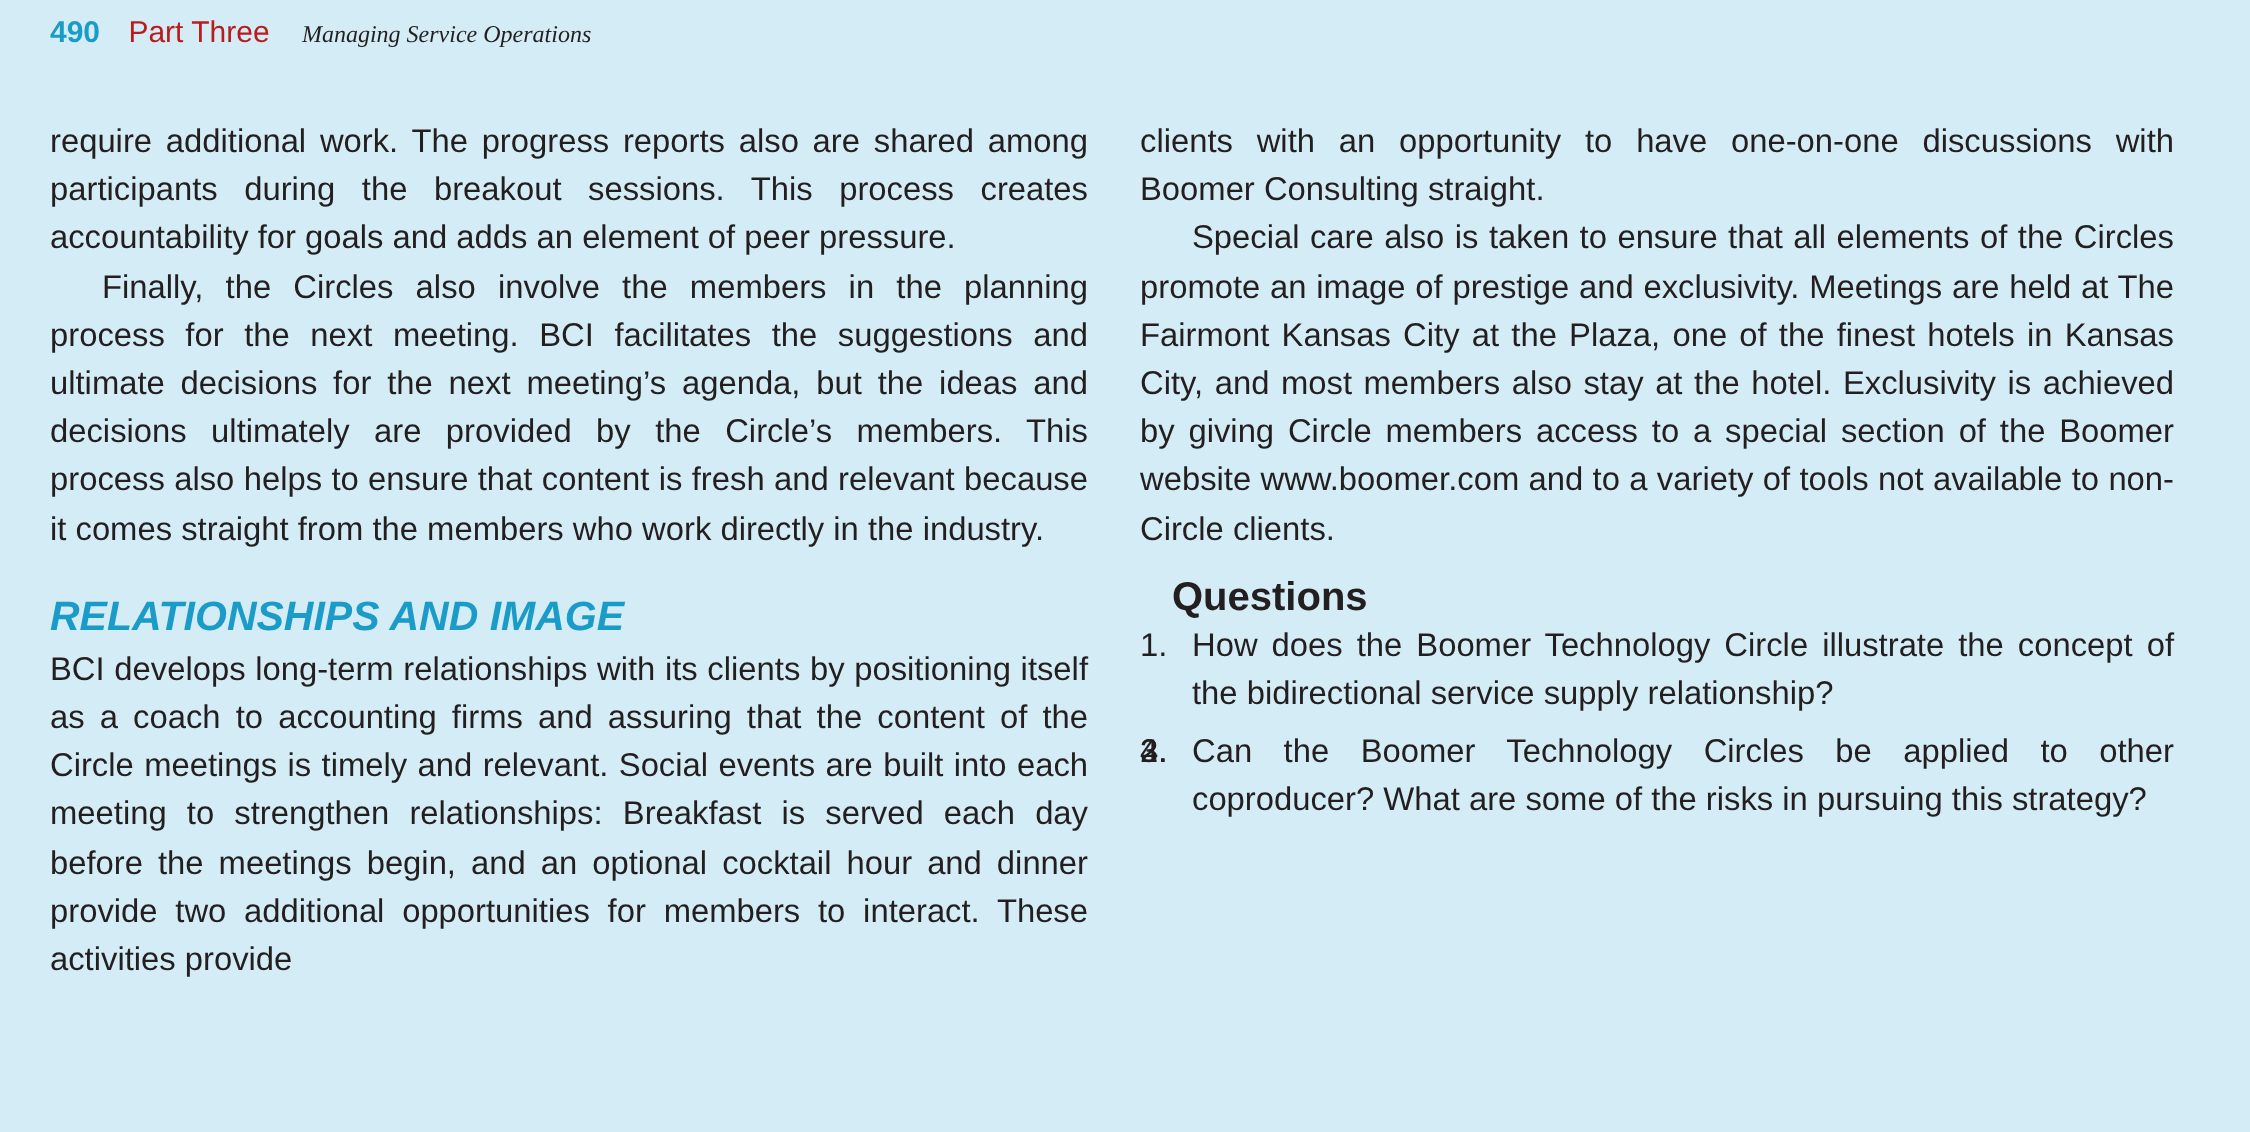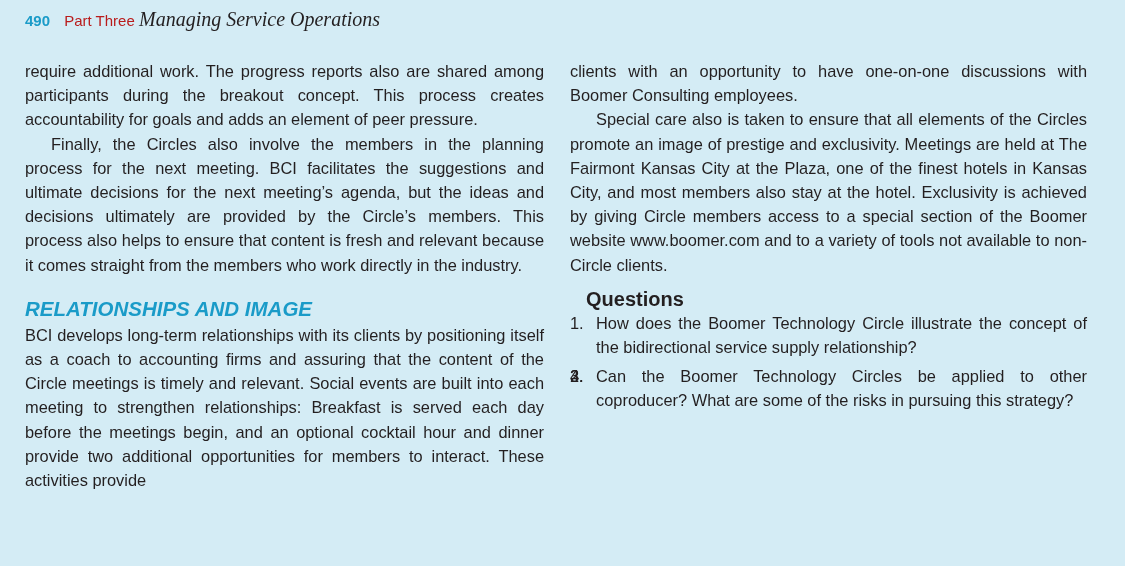--- a/index.html
+++ b/index.html
@@ -1,20 +1,20 @@
 <!DOCTYPE html>
 <html><head>
 <meta charset="utf-8">
 <style>
   html,body{margin:0;padding:0;}
   body{width:1125px;height:566px;background:#d4ecf5;overflow:hidden;font-family:"Liberation Sans",sans-serif;color:#231f20;position:relative;}
   .header{position:absolute;left:25px;top:8px;font-size:15px;}
   .pnum{color:#1a9bc8;font-weight:bold;margin-right:10px;}
   .part{color:#b91c1c;}
-  .ptitle{font-family:"Liberation Serif",serif;font-style:italic;font-size:20px;}
+  .ptitle{font-family:"Liberation Serif",serif;font-style:italic;font-size:12px;margin-left:12px;}
   .col{position:absolute;top:59px;font-size:16.4px;line-height:24.2px;text-align:justify;}
   .left{left:25px;width:519px;}
   .right{left:570px;width:517px;}
   p{margin:0;}
   .ind{text-indent:26px;}
   h2{margin:18px 0 0 0;color:#1a9bc8;font-size:20.5px;line-height:28px;font-weight:bold;font-style:italic;}
   h3{margin:10px 0 0 16px;font-size:20px;line-height:24px;font-weight:bold;}
   ol{margin:0;padding:0;list-style:none;}
   li{position:relative;padding-left:26px;margin-bottom:5px;}
   li .n{position:absolute;left:0;top:0;}
@@ -22,28 +22,28 @@
 </head>
 <body>
 
 <div class="header">
   <span class="pnum">490</span>
   <span class="part">Part Three</span>
   <span class="ptitle">Managing Service Operations</span>
 </div>
 
 <div class="col left">
-  <p>require additional work. The progress reports also are shared among participants during the breakout concept. This process creates accountability for goals and adds an element of peer pressure.</p>
+  <p>require additional work. The progress reports also are shared among participants during the breakout sessions. This process creates accountability for goals and adds an element of peer pressure.</p>
   <p class="ind">Finally, the Circles also involve the members in the planning process for the next meeting. BCI facilitates the suggestions and ultimate decisions for the next meeting’s agenda, but the ideas and decisions ultimately are provided by the Circle’s members. This process also helps to ensure that content is fresh and relevant because it comes straight from the members who work directly in the industry.</p>
   <h2>RELATIONSHIPS AND IMAGE</h2>
   <p>BCI develops long-term relationships with its clients by positioning itself as a coach to accounting firms and assuring that the content of the Circle meetings is timely and relevant. Social events are built into each meeting to strengthen relationships: Breakfast is served each day before the meetings begin, and an optional cocktail hour and dinner provide two additional opportunities for members to interact. These activities provide</p>
 </div>
 
 <div class="col right">
-  <p>clients with an opportunity to have one-on-one discussions with Boomer Consulting employees.</p>
+  <p>clients with an opportunity to have one-on-one discussions with Boomer Consulting straight.</p>
   <p class="ind">Special care also is taken to ensure that all elements of the Circles promote an image of prestige and exclusivity. Meetings are held at The Fairmont Kansas City at the Plaza, one of the finest hotels in Kansas City, and most members also stay at the hotel. Exclusivity is achieved by giving Circle members access to a special section of the Boomer website www.boomer.com and to a variety of tools not available to non-Circle clients.</p>
   <h3>Questions</h3>
   <ol>
     <li><span class="n">1.</span><span>How does the Boomer Technology Circle illustrate the concept of the bidirectional service supply relationship?</span></li>
     <li><span class="n">2.</span></li>
     <li><span class="n">3.</span></li>
     <li><span class="n">4.</span><span>Can the Boomer Technology Circles be applied to other coproducer? What are some of the risks in pursuing this strategy?</span></li>
   </ol>
 </div>
 

